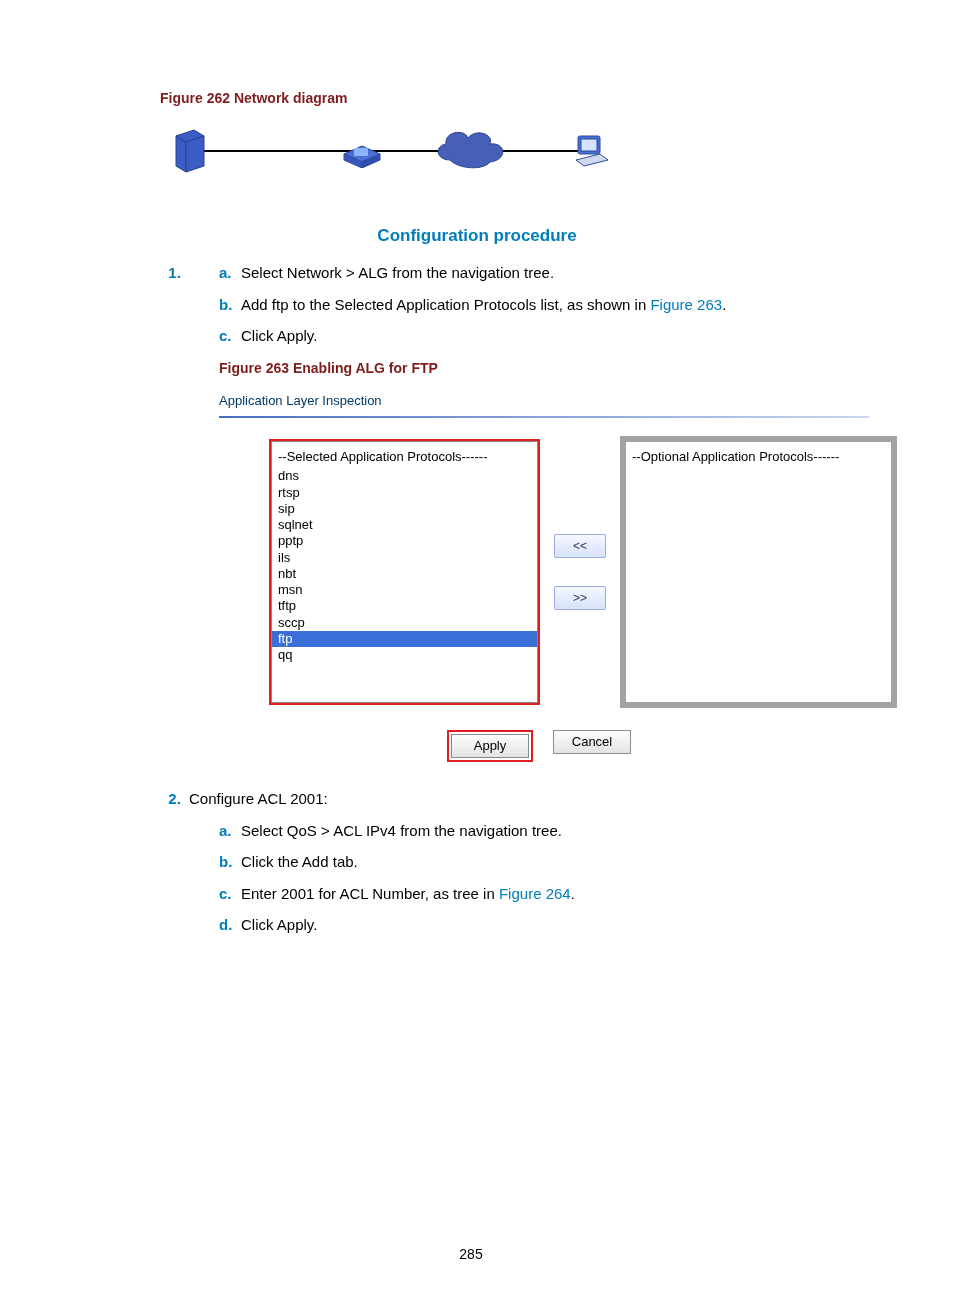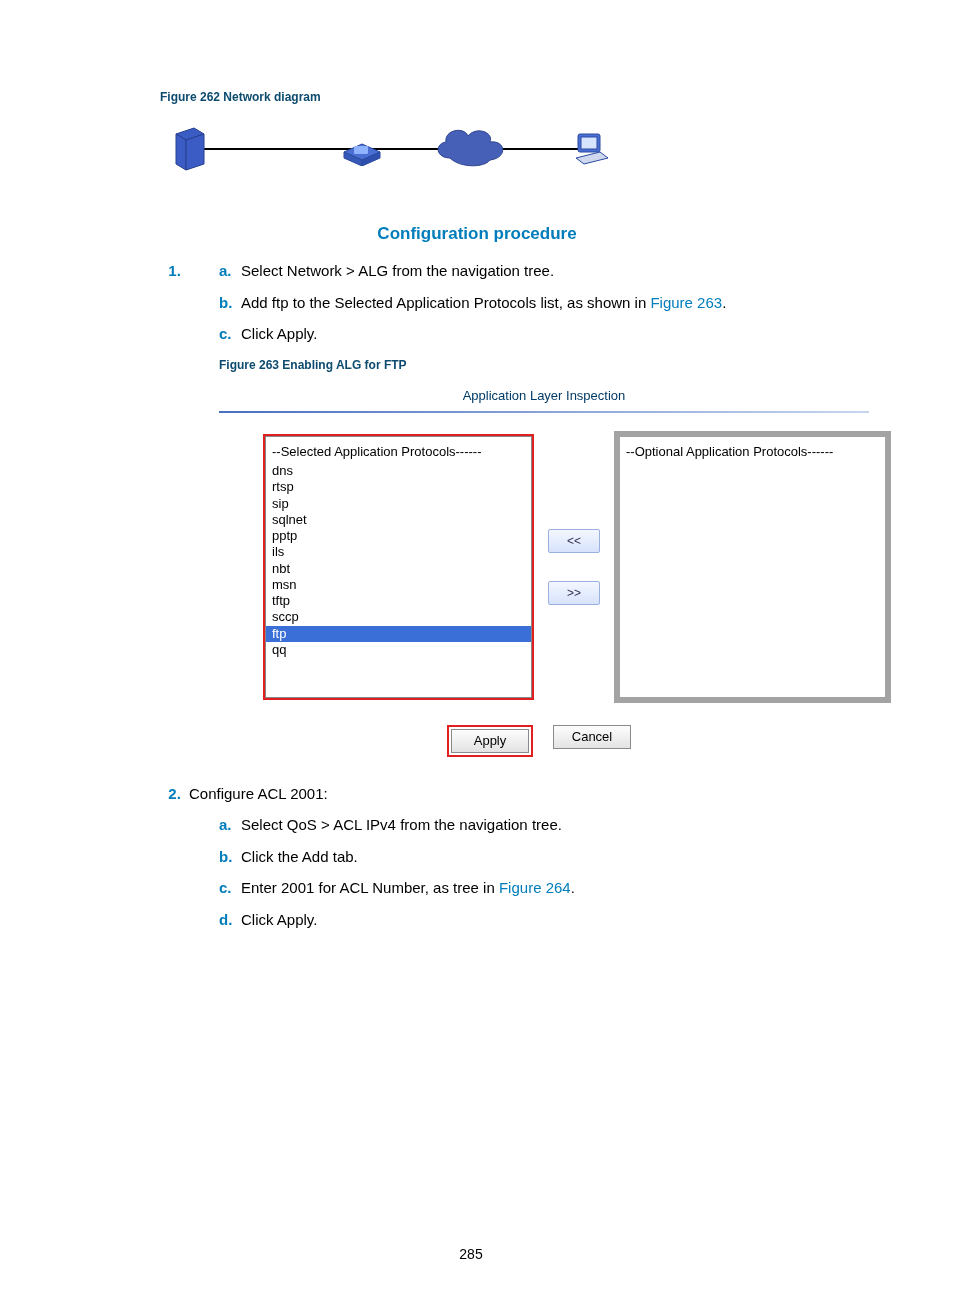--- a/index.html
+++ b/index.html
@@ -11,23 +11,23 @@
     color: #000;
     width: 954px;
   }
   .page {
     padding: 90px 90px 40px 90px;
     box-sizing: border-box;
     min-height: 1296px;
     position: relative;
   }
   .fig-caption {
-    color: #0c4a6e;
+    color: #7f1d1d;
     font-weight: bold;
-    font-size: 12px;
+    font-size: 14px;
     margin-bottom: 10px;
   }
   .fig-caption-inner { margin-left: 70px; }
   .section-heading {
     color: #007dba;
     font-weight: bold;
     font-size: 17px;
     margin-top: 40px;
     margin-bottom: 14px;
     text-align: center;
@@ -71,32 +71,32 @@
   .embed {
     margin-left: 30px;
     margin-top: 6px;
     width: 650px;
   }
   .embed-title {
     font-family: Arial, sans-serif;
     font-size: 13px;
     color: #003a66;
     padding-bottom: 4px;
-    text-align: center;
   }
   .embed-rule {
     height: 2px;
     background: linear-gradient(to right, #4a6fbf 0%, #c7d6f0 100%);
     margin-bottom: 18px;
   }
   .panes {
     display: flex;
     align-items: center;
     gap: 10px;
     width: 640px;
+    margin-left: 6px;
     padding-left: 44px;
   }
   .listbox {
     border: 6px solid #a3a3a3;
     width: 265px;
     height: 260px;
     font-size: 13px;
     font-family: Arial, sans-serif;
     overflow: hidden;
     background: #fff;

